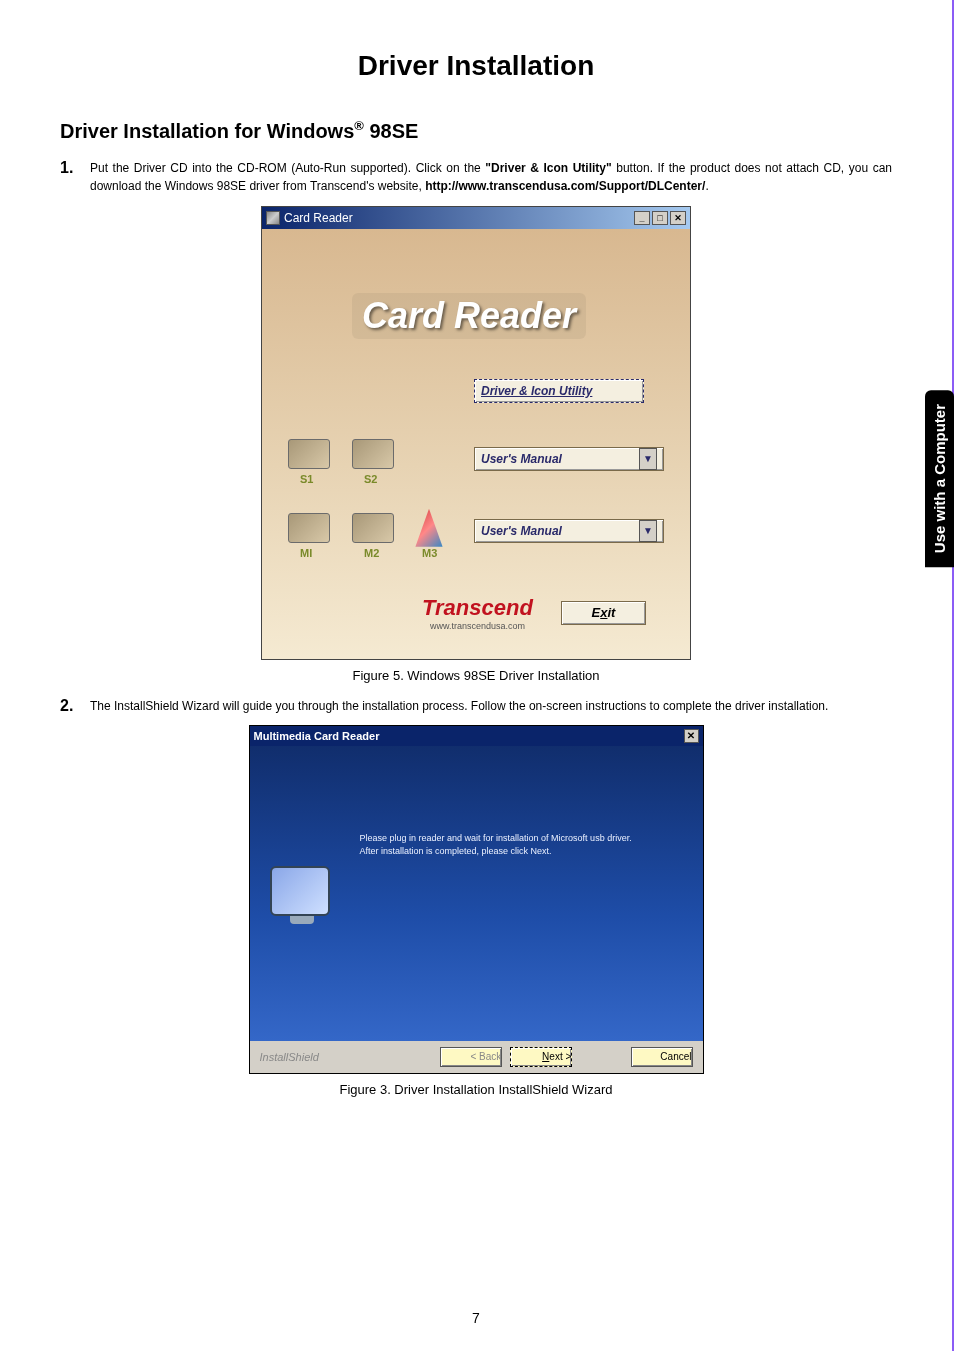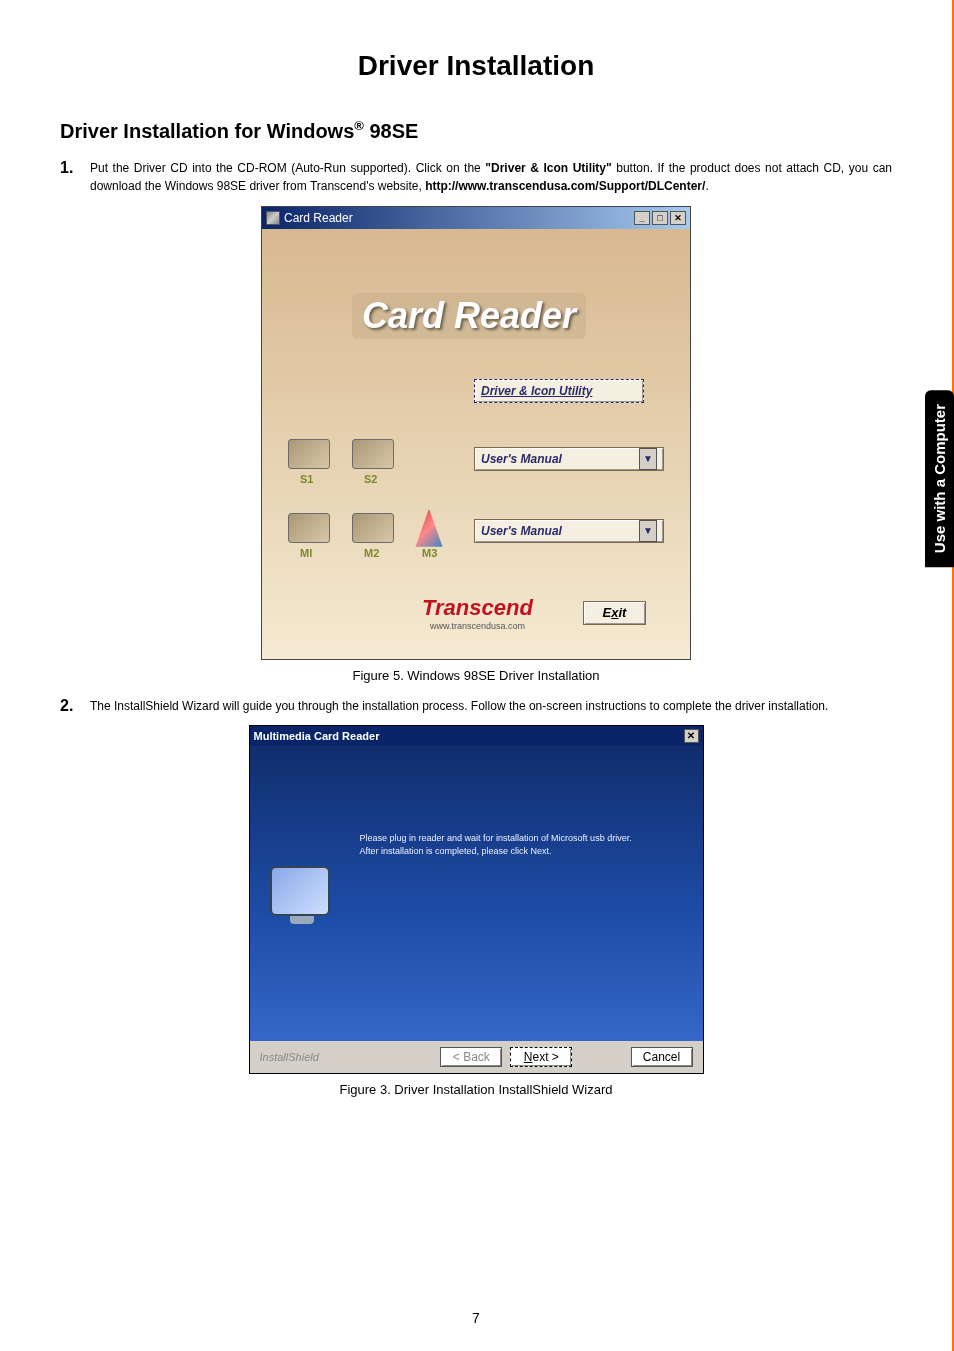--- a/index.html
+++ b/index.html
@@ -6,21 +6,21 @@
   body {
     font-family: Arial, Helvetica, sans-serif;
     background: #fff;
     width: 954px;
     height: 1351px;
     position: relative;
     color: #000;
   }
   .page {
     padding: 50px 60px 42px 60px;
-    border-right: 2px solid #f97316;
+    border-right: 2px solid #8b5cf6;
     height: 100%;
     position: relative;
   }
   .main-title {
     font-size: 28px;
     font-weight: bold;
     text-align: center;
     margin-bottom: 36px;
   }
   .sub-title {
@@ -191,21 +191,21 @@
     font-size: 22px;
   }
   .cr-brand-url {
     font-size: 9px;
     color: #555;
   }
   .cr-exit {
     position: absolute;
     bottom: 34px;
     right: 44px;
-    width: 63px; height: 24px;
+    width: 85px; height: 24px;
     background: #f4efe0;
     border: 1px solid #7a6a4a;
     font-size: 13px;
     font-style: italic;
     font-weight: bold;
     text-align: center;
     line-height: 22px;
     box-shadow: inset 1px 1px 0 #fff, inset -1px -1px 0 #999;
   }
   .cr-exit .u { text-decoration: underline; }
@@ -290,24 +290,24 @@
   .is-brand-footer {
     font-size: 11px;
     color: #888;
     font-style: italic;
     flex-shrink: 0;
   }
   .is-spacer { flex: 1; }
   .is-btn {
     height: 20px;
     min-width: 62px;
-    background: #ffffff;
+    background: #fef9c3;
     border: 1px solid #555;
-    font-size: 12px;
-    text-align: center;
+    font-size: 10px;
+    text-align: right;
     line-height: 18px;
     box-shadow: inset 1px 1px 0 #fff, inset -1px -1px 0 #888;
   }
   .is-btn.disabled { color: #888; }
   .is-btn.primary { border: 1px dashed #000; }
   .is-btn .u { text-decoration: underline; }
 </style>
 </head>
 <body>
 

